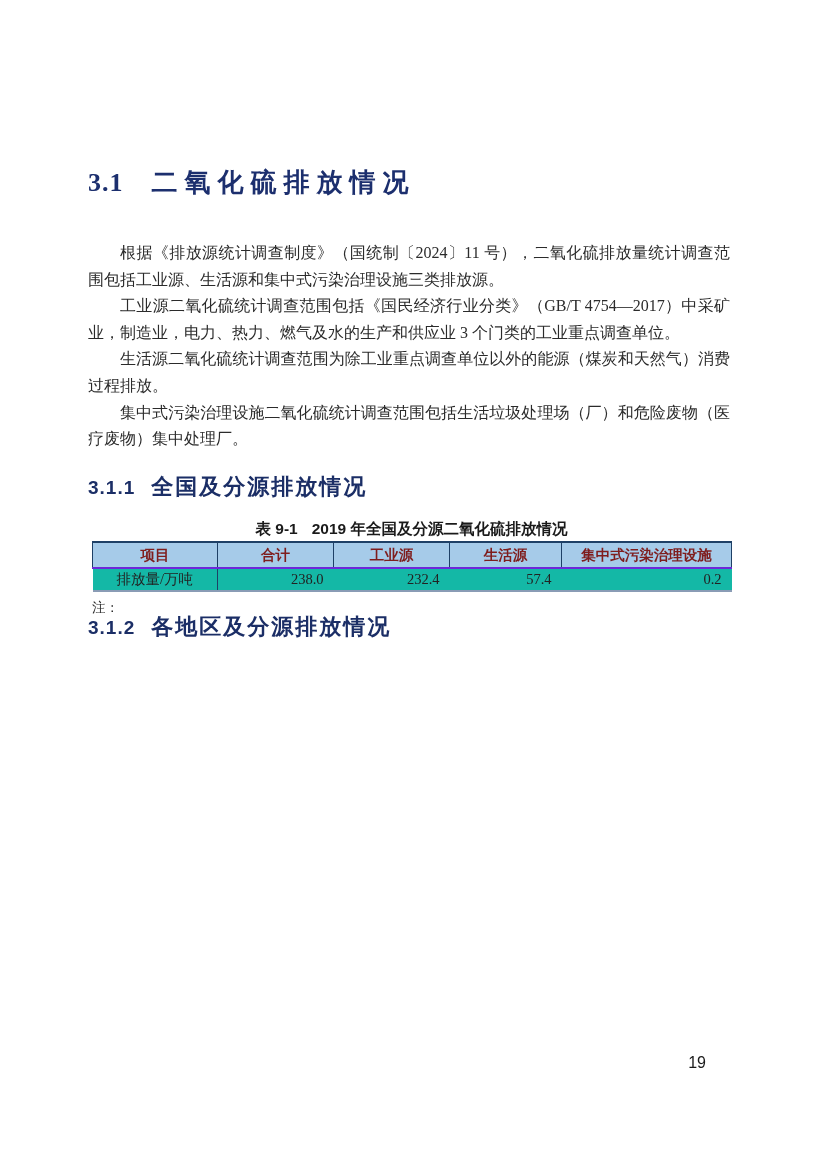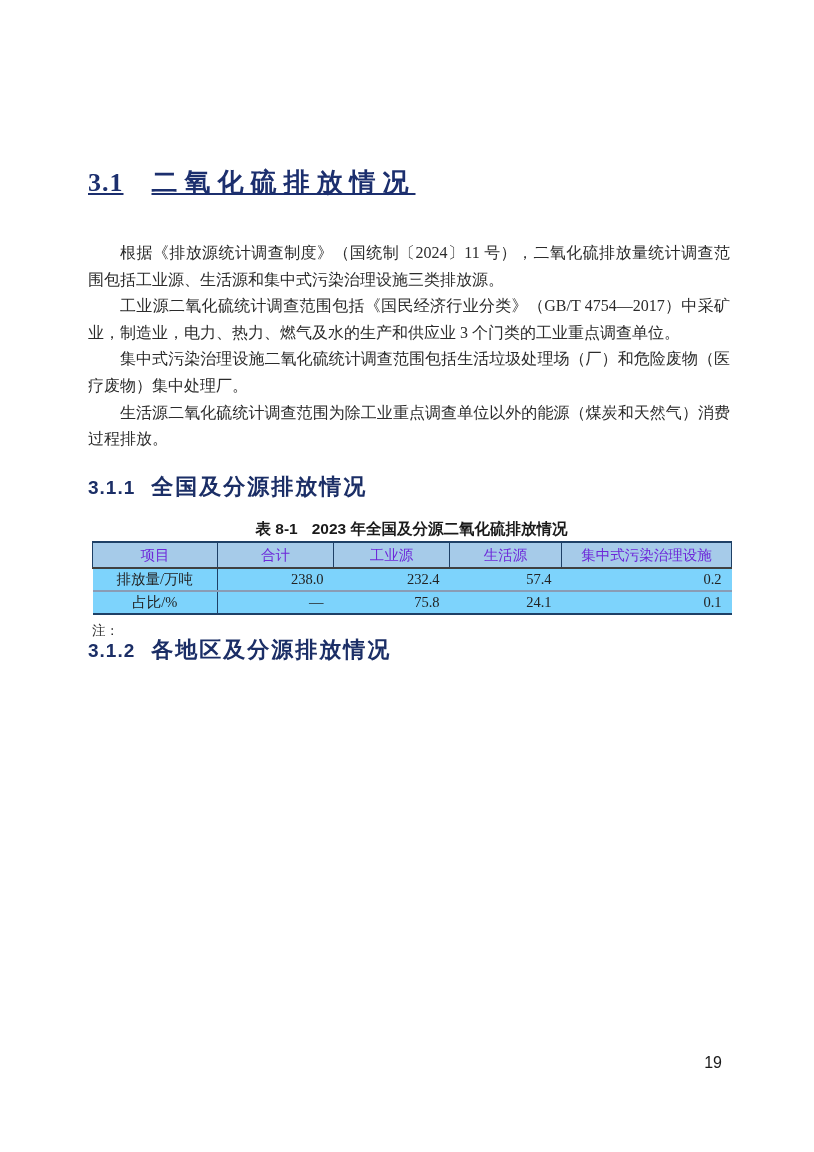--- a/index.html
+++ b/index.html
@@ -3,88 +3,88 @@
 <meta charset="utf-8">
 <style>
   html,body{margin:0;padding:0;background:#ffffff;}
   .page{
     width:814px;height:1152px;box-sizing:border-box;position:relative;
     background:#ffffff;padding:166px 84px 0 88px;
     font-family:"Liberation Serif","DejaVu Serif",serif;color:#2b2b2b;
     overflow:hidden;
   }
   
-  .doc-title{margin:0 0 40px 0;font-size:26px;line-height:34px;color:#1c2f6e;font-weight:bold;text-decoration:underline;}
+  .doc-title{margin:0 0 40px 0;font-size:26px;line-height:34px;color:#1c2f6e;font-weight:bold;}
   .doc-title .num{font-family:"Liberation Serif","DejaVu Serif",serif;letter-spacing:1px;}
   .doc-title .txt{margin-left:28px;letter-spacing:7px;}
   
   .para{margin:0;font-size:16px;line-height:26.6px;text-align:justify;text-indent:32px;}
   
   .sub-head{margin:22px 0 19px 0;font-size:19px;line-height:24px;color:#1b2e66;font-weight:bold;}
   .sub-head .num{font-family:Liberation Sans, sans-serif;letter-spacing:1px;}
   .sub-head .txt{margin-left:16px;font-family:"Liberation Sans","DejaVu Sans",sans-serif;letter-spacing:2px;font-size:22px;}
   .sub-head.second{margin-top:23px;margin-bottom:20px;}
   
   .tbl-caption{
     width:639px;margin:18px 0 2px 4px;text-align:center;
     font-family:"Liberation Sans","DejaVu Sans",sans-serif;
     font-size:15.5px;line-height:20px;font-weight:bold;color:#1a1a1a;
   }
   .tbl-caption .cap-title{margin-left:14px;}
   
   table.emis{width:639px;margin-left:4px;border-collapse:collapse;table-layout:fixed;
     font-size:14.5px;color:#222;}
   table.emis thead th{
-    background:#a6cbe9;color:#6d28d9;font-weight:normal;text-align:center;
+    background:#a6cbe9;color:#7f1d1d;font-weight:bold;text-align:center;
     padding:3px 0 2px 0;height:19px;
-    border-top:2px solid #1e4066;border-bottom:2px solid #404040;
+    border-top:2px solid #1e4066;border-bottom:2px solid #6d28d9;
   }
   table.emis thead th + th{border-left:1.5px solid #1e4066;}
   table.emis thead th:first-child{border-left:1.5px solid #1e4066;}
   table.emis thead th:last-child{border-right:1.5px solid #1e4066;}
   table.emis tbody td{
-    background:#7dd3fc;padding:1px 10px 1px 0;height:17.5px;text-align:right;
+    background:#14b8a6;padding:1px 10px 1px 0;height:17.5px;text-align:right;
   }
   table.emis tbody td.rowlabel{text-align:center;padding:1px 0;border-right:1.5px solid #1e4066;}
   table.emis tbody tr.r1 td{border-bottom:2px solid #8a9cb5;}
   table.emis tbody tr.r2 td{border-bottom:2px solid #1e4066;}
   
   .tbl-note{
     position:relative;margin:7px 0 0 4px;padding-left:27px;
     font-size:13.5px;line-height:17.5px;text-align:justify;color:#2b2b2b;
   }
   .tbl-note .note-label{position:absolute;left:0;top:0;}
   
   .page-num{
-    position:absolute;top:1054px;right:92px;
+    position:absolute;top:1054px;right:108px;
     font-family:"Liberation Sans","DejaVu Sans",sans-serif;
     font-size:16px;color:#1a1a1a;
   }
 </style>
 </head>
 <body>
 
 <div class="page">
 
   <h1 class="doc-title">
     <span class="num">3.1</span><span class="txt">二氧化硫排放情况</span>
   </h1>
 
   <p class="para">根据《排放源统计调查制度》（国统制〔2024〕11 号），二氧化硫排放量统计调查范围包括工业源、生活源和集中式污染治理设施三类排放源。</p>
   <p class="para">工业源二氧化硫统计调查范围包括《国民经济行业分类》（GB/T 4754—2017）中采矿业，制造业，电力、热力、燃气及水的生产和供应业 3 个门类的工业重点调查单位。</p>
+  <p class="para">生活源二氧化硫统计调查范围为除工业重点调查单位以外的能源（煤炭和天然气）消费过程排放。</p>
   <p class="para">集中式污染治理设施二氧化硫统计调查范围包括生活垃圾处理场（厂）和危险废物（医疗废物）集中处理厂。</p>
-  <p class="para">生活源二氧化硫统计调查范围为除工业重点调查单位以外的能源（煤炭和天然气）消费过程排放。</p>
 
   <h2 class="sub-head">
     <span class="num">3.1.1</span><span class="txt">全国及分源排放情况</span>
   </h2>
 
 
   <div class="tbl-caption">
-    <span class="cap-label">表 8-1</span><span class="cap-title">2023 年全国及分源二氧化硫排放情况</span>
+    <span class="cap-label">表 9-1</span><span class="cap-title">2019 年全国及分源二氧化硫排放情况</span>
   </div>
 
   <table class="emis">
     <colgroup>
       <col style="width:125px">
         <col style="width:116px">
         <col style="width:116px">
         <col style="width:112px">
         <col style="width:170px">
     </colgroup>
@@ -98,27 +98,20 @@
       </tr>
     </thead>
     <tbody>
       <tr class="r1">
         <td class="rowlabel">排放量/万吨</td>
         <td>238.0</td>
         <td>232.4</td>
         <td>57.4</td>
         <td>0.2</td>
       </tr>
-      <tr class="r2">
-        <td class="rowlabel">占比/%</td>
-        <td>—</td>
-        <td>75.8</td>
-        <td>24.1</td>
-        <td>0.1</td>
-      </tr>
     </tbody>
   </table>
 
   <div class="tbl-note">
     <span class="note-label">注：</span>
   </div>
 
   <h2 class="sub-head second">
     <span class="num">3.1.2</span><span class="txt">各地区及分源排放情况</span>
   </h2>

